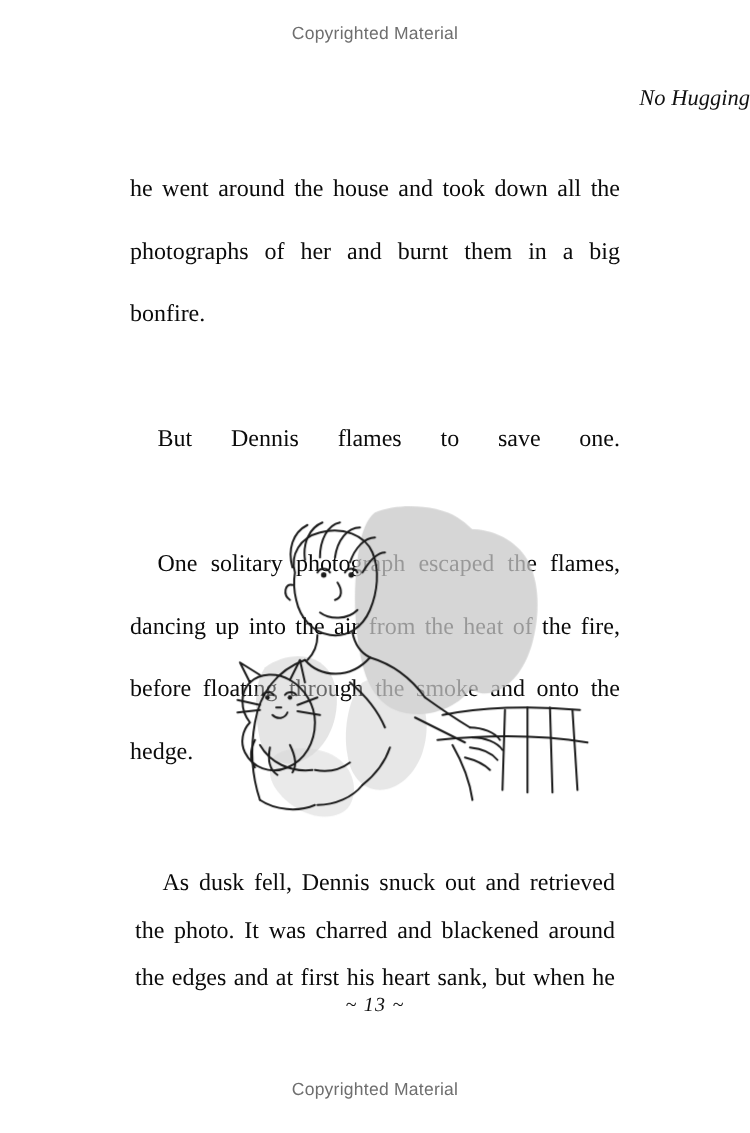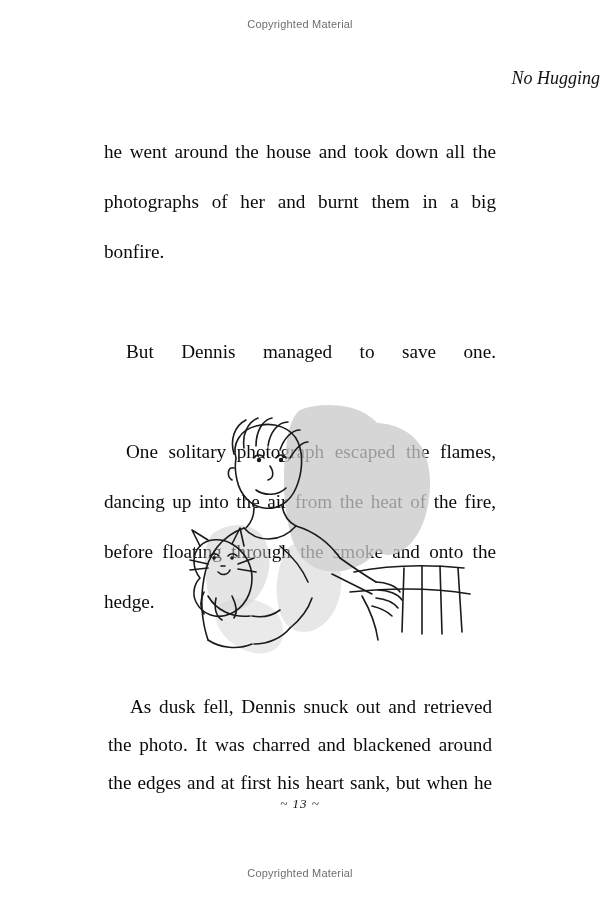--- a/index.html
+++ b/index.html
@@ -20,21 +20,21 @@
     width: 600px;
     height: 906px;
     box-sizing: border-box;
   }
   .watermark {
     position: absolute;
     left: 0;
     width: 100%;
     text-align: center;
     font-family: "Liberation Sans", sans-serif;
-    font-size: 11px;
+    font-size: 14px;
     color: #6e6e6e;
     letter-spacing: 0.2px;
   }
   .watermark-top { top: 18px; }
   .watermark-bottom { bottom: 27px; }
 
   .running-head {
     position: absolute;
     top: 68px;
     left: 0;
@@ -97,38 +97,38 @@
     display: inline-block;
     width: 100%;
   }
 
   .folio {
     position: absolute;
     top: 796px;
     left: 0;
     width: 100%;
     text-align: center;
-    font-size: 13px;
+    font-size: 16px;
     font-style: italic;
     color: #111;
     letter-spacing: 1px;
   }
 </style>
 </head>
 <body>
 
 <div class="page">
 
   <div class="watermark watermark-top">Copyrighted Material</div>
 
   <div class="running-head">No Hugging</div>
 
   <div class="body-text">
     <p>he went around the house and took down all the photographs of her and burnt them in a big bonfire.</p>
-    <p class="indent">But Dennis managed to save one.</p>
+    <p class="indent">But Dennis flames to save one.</p>
     <p class="indent">One solitary photograph escaped the flames, dancing up into the air from the heat of the fire, before floating through the smoke and onto the hedge.</p>
   </div>
 
   <div class="illustration">
     <svg viewBox="0 0 392 272" xmlns="http://www.w3.org/2000/svg">
       <g fill="#c9c9c9" opacity="0.75">
         <path d="M196 14 C215 6, 246 8, 262 18 C278 28, 288 44, 292 62 C296 82, 294 106, 288 126 C282 146, 272 160, 258 168 C244 176, 226 178, 212 172 C198 166, 190 152, 186 136 C180 112, 178 80, 182 52 C184 34, 188 20, 196 14 Z"></path>
         <path d="M262 28 C284 24, 308 34, 318 52 C328 70, 328 96, 322 118 C316 140, 304 154, 290 158 C276 162, 266 152, 264 136 C260 108, 258 62, 262 28 Z"></path>
         <path d="M108 138 C122 128, 140 126, 152 134 C164 142, 168 160, 164 178 C160 196, 148 210, 134 214 C120 218, 108 210, 104 196 C100 178, 98 152, 108 138 Z" opacity="0.65"></path>
         <path d="M186 150 C200 142, 218 144, 228 156 C238 168, 240 188, 234 206 C228 224, 214 236, 200 236 C186 236, 176 224, 174 208 C170 186, 176 160, 186 150 Z" opacity="0.6"></path>

